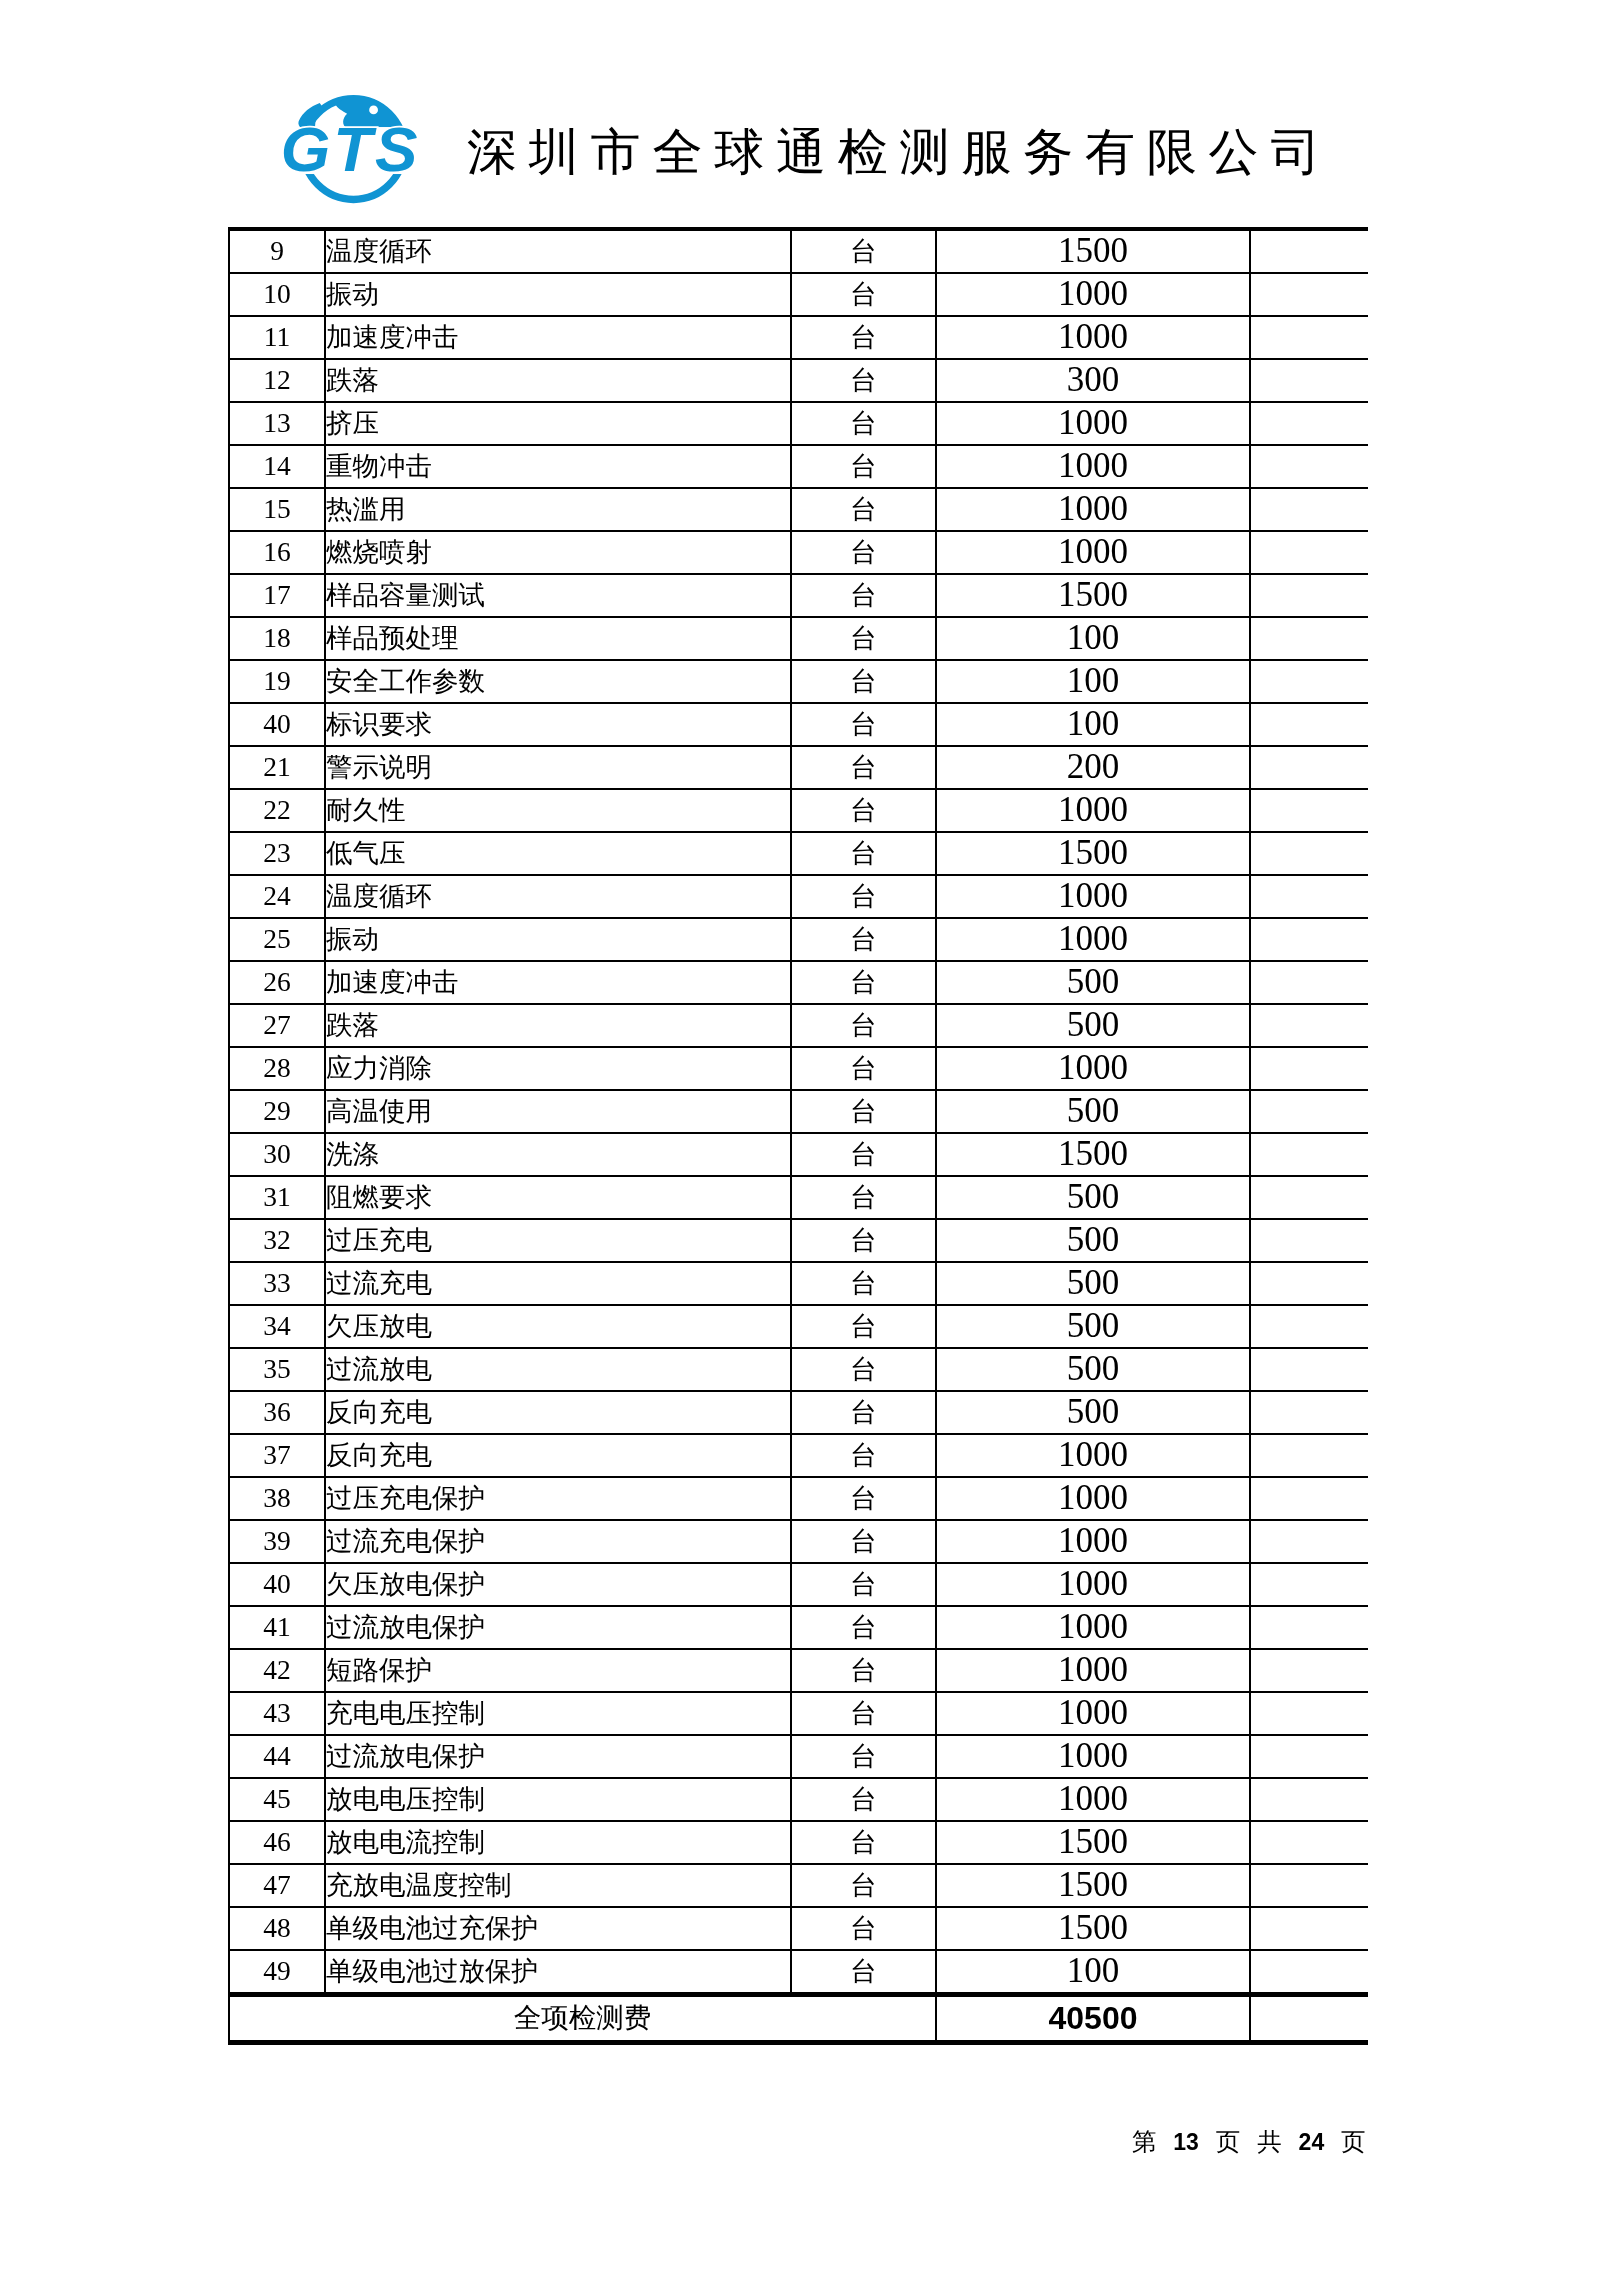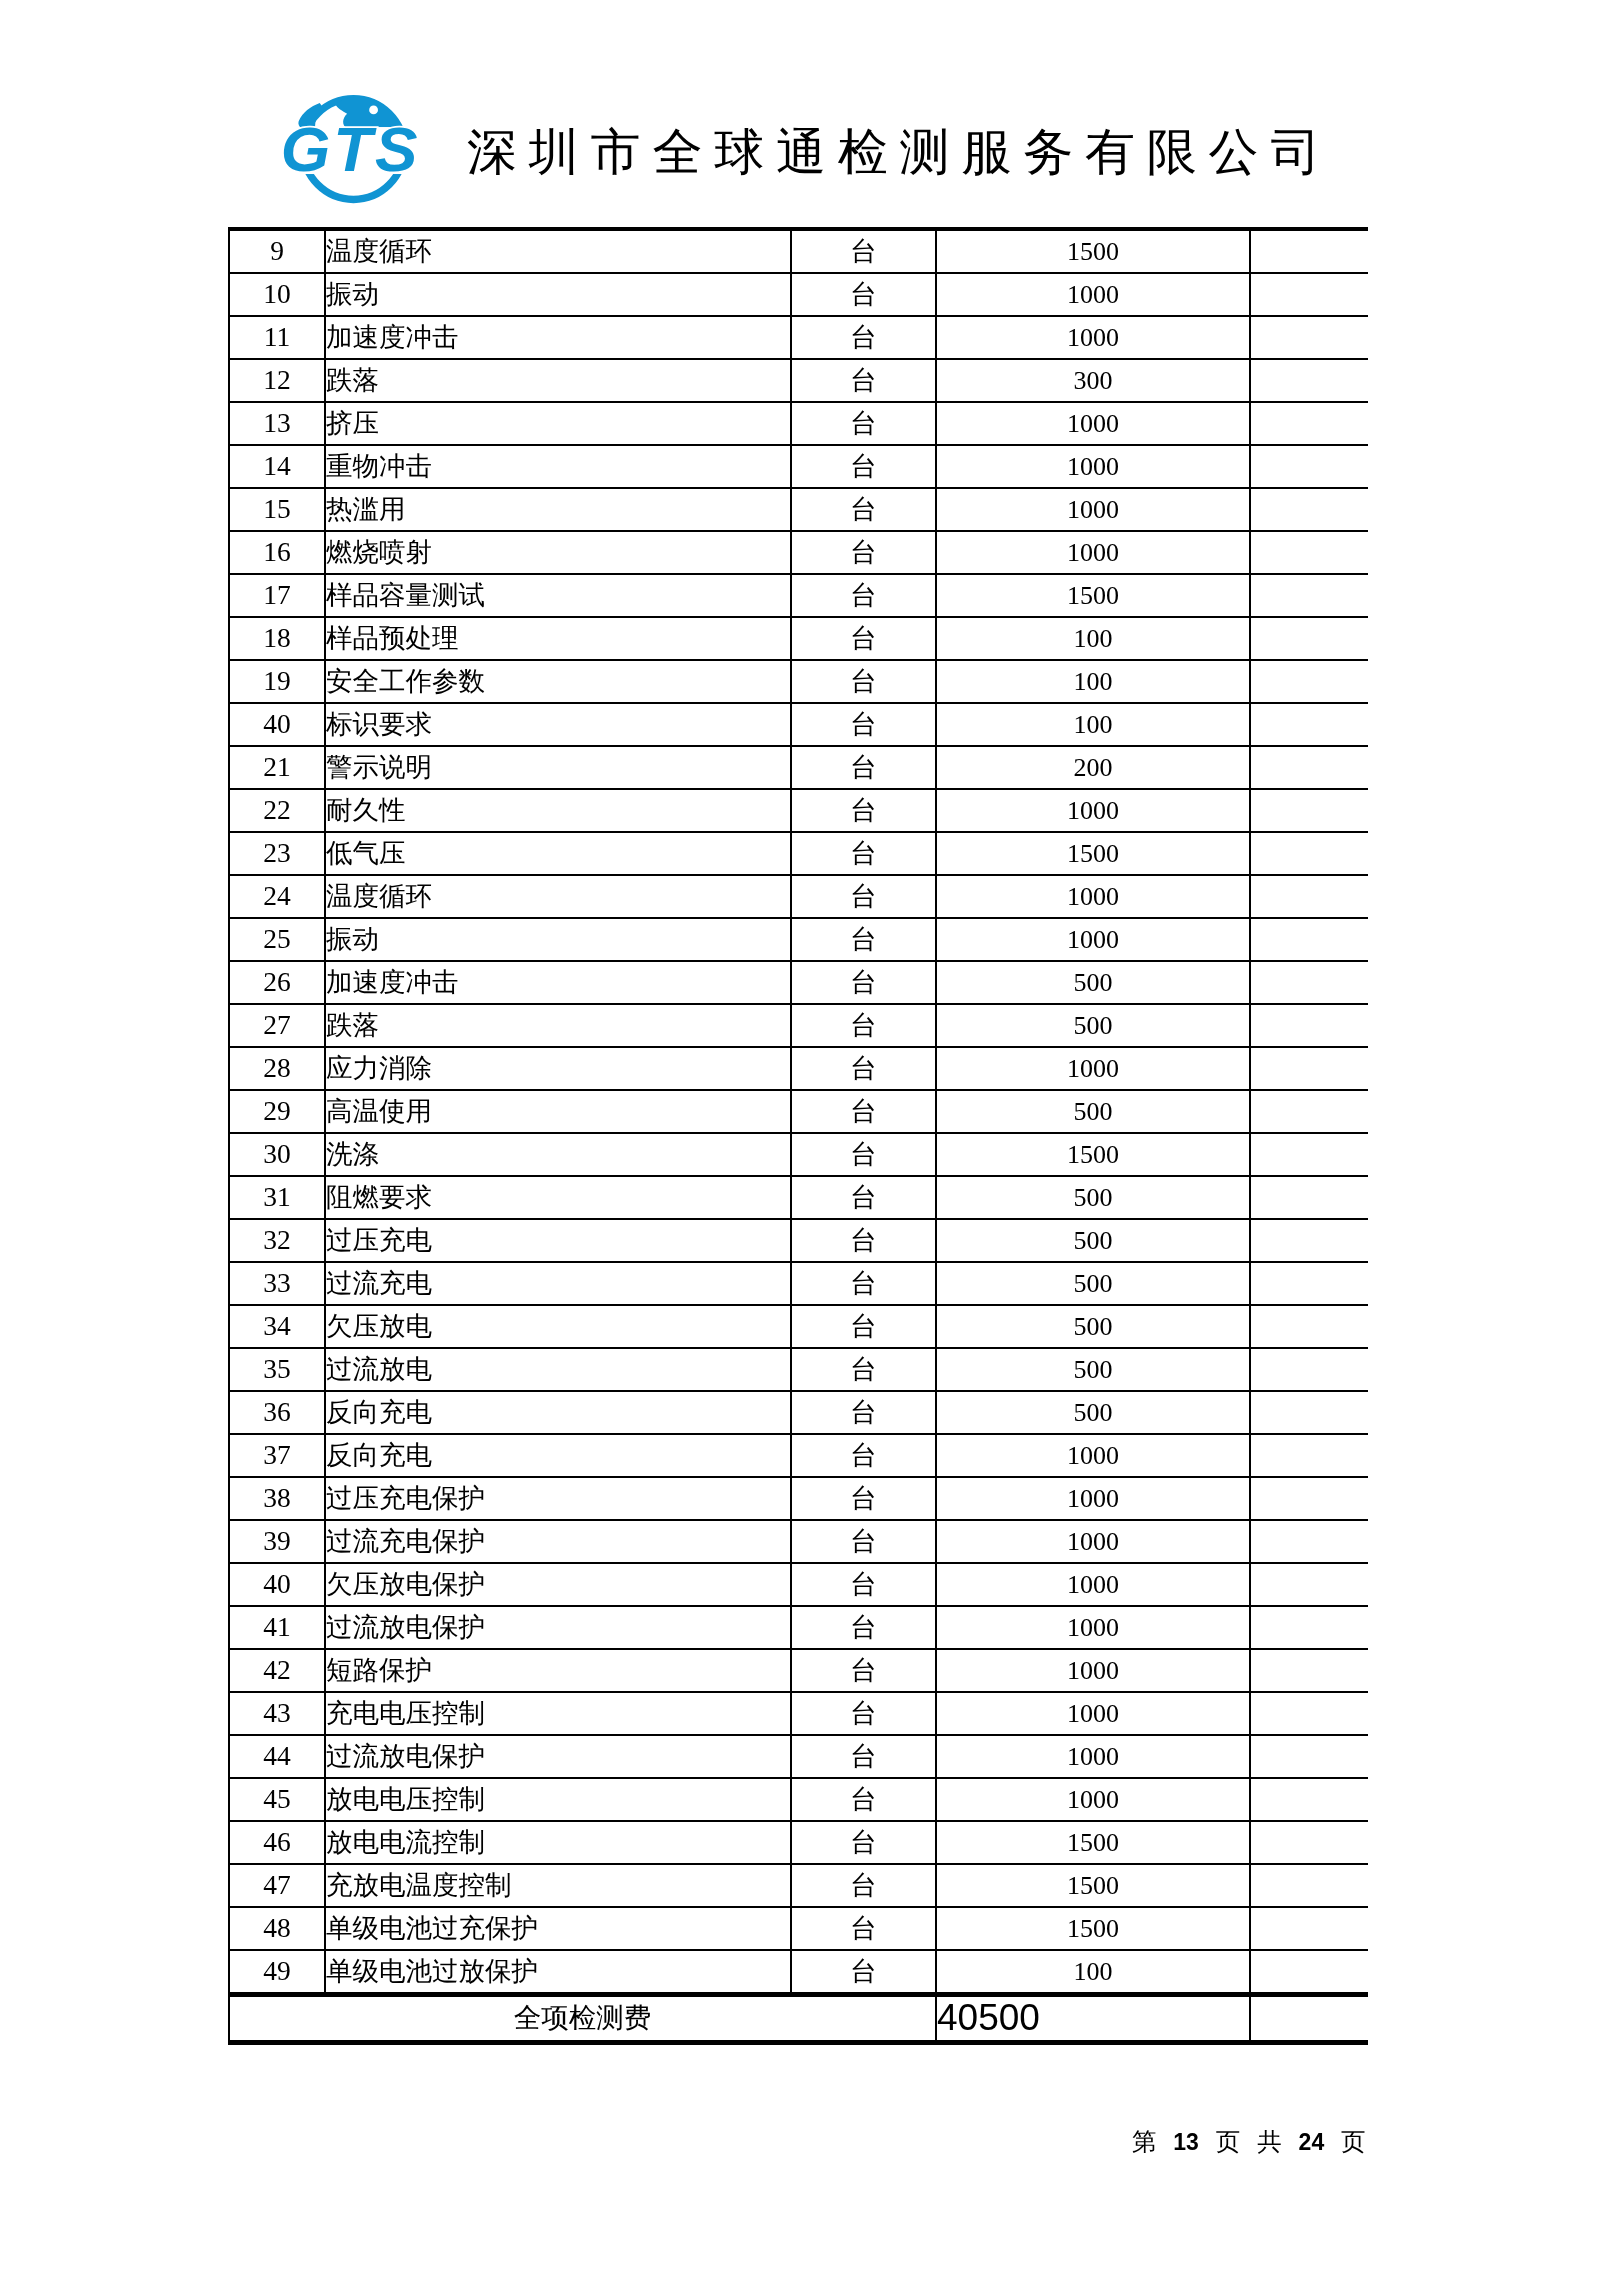--- a/index.html
+++ b/index.html
@@ -53,28 +53,29 @@
     border-bottom-width:2.5px;
     height:41px;
     padding:0;
     vertical-align:middle;
     line-height:1.05;
     overflow:hidden;
   }
   .c-no    { text-align:center; font-size:27.5px; }
   .c-name  { text-align:left;  font-size:26.5px; padding-left:18.6px;margin-left:20px; }
   .c-unit  { text-align:center; font-size:26.5px; }
-  .c-price { text-align:center; font-size:26px; }
+  .c-price { text-align:center; font-size:35px; }
   .c-blank { }
   .total-row td { border-top-width:5.4px; height:43px; }
   .c-total-label { text-align:center; font-size:27.5px;margin-left:36px; }
   .c-total-value {
+    text-align:center;
     font-family:"Liberation Sans","DejaVu Sans",sans-serif;
-    font-weight:400;
-    font-size:37px;
+    font-weight:700;
+    font-size:32px;
   }
 
   
   .footer {
     position:absolute;
     left:3px;
     top:2125px;
     width:100%;
     text-align:right;
     font-size:24.5px;

